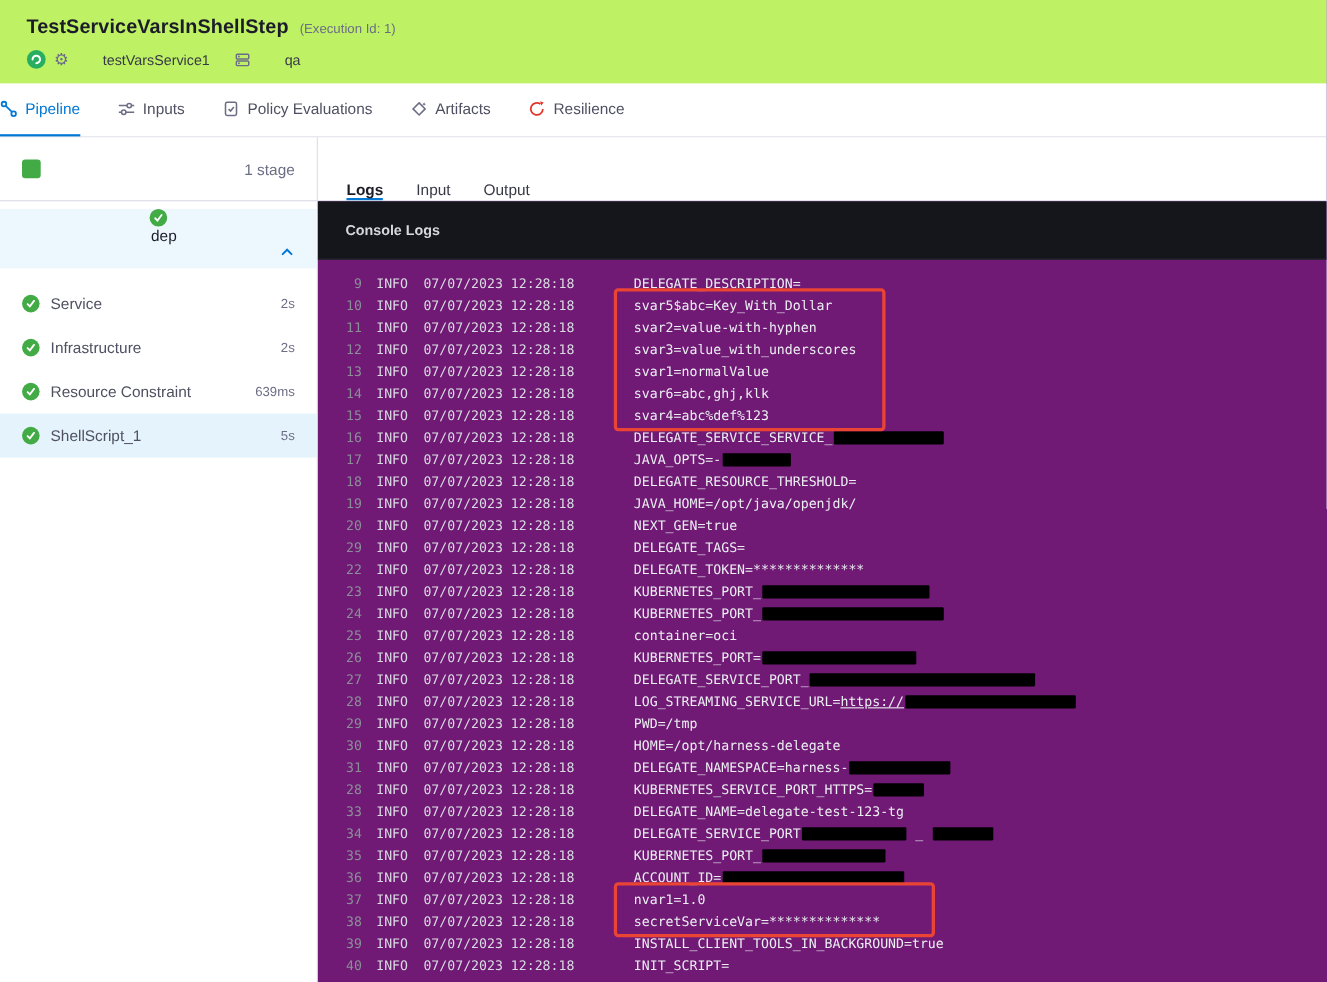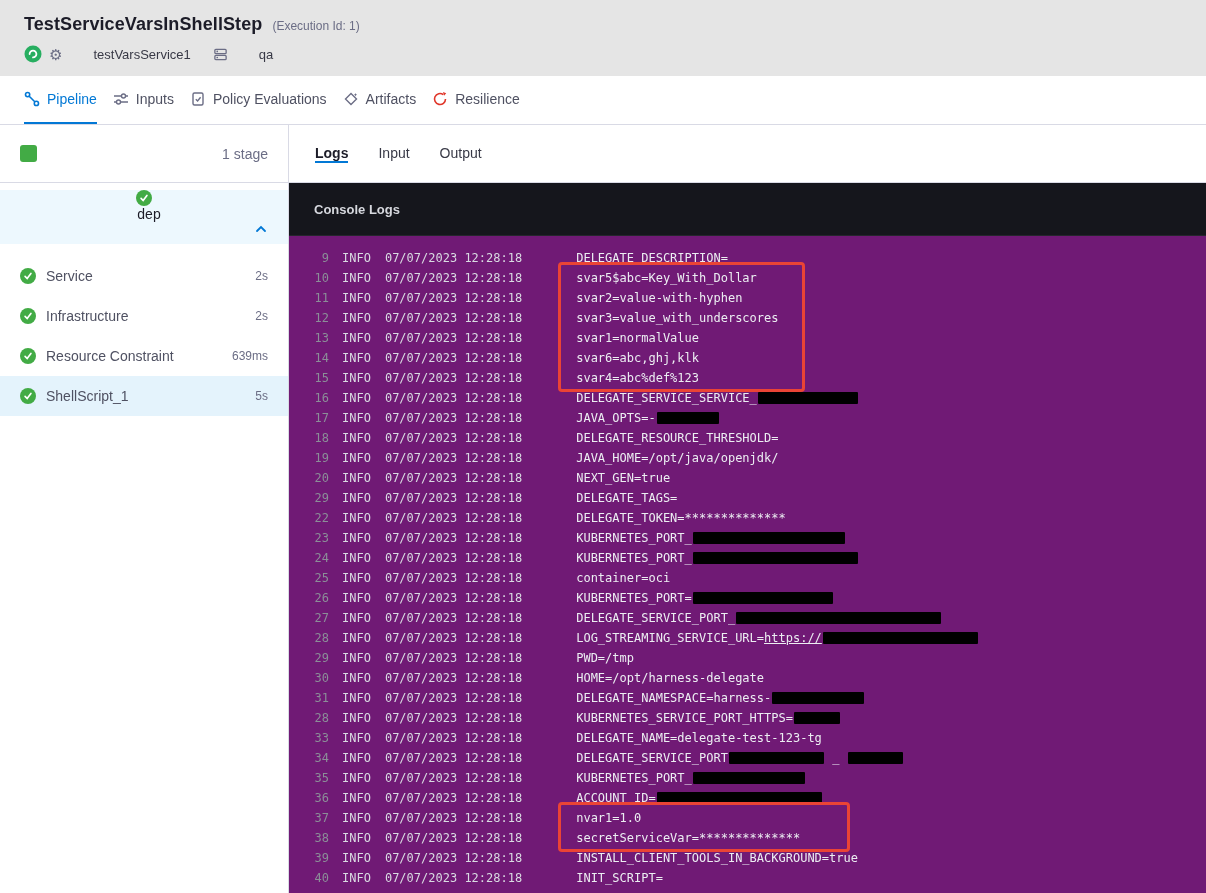--- a/index.html
+++ b/index.html
@@ -1,30 +1,30 @@
 <!DOCTYPE html>
 <html><head>
 <meta charset="utf-8">
 <style>
   * { box-sizing: border-box; margin: 0; padding: 0; }
   html,body { width: 1206px; height: 893px; }
   body { font-family: "Liberation Sans", sans-serif; background: #fff; overflow: hidden; }
 
   
-  .app-header { height: 76px; padding: 14px 0 0 24px; background: #e5e5e5; }
+  .app-header { height: 76px; padding: 14px 0 0 24px; background: #bef264; }
   .title-row { display: flex; align-items: baseline; gap: 10px; }
   .page-title { font-size: 18px; font-weight: 700; color: #1c1c28; letter-spacing: .1px; }
   .exec-id { font-size: 12px; color: #6b6d85; }
   .meta-row { display: flex; align-items: center; gap: 7px; margin-top: 10px; }
   .meta-gap { width: 8px; }
   .meta-text { font-size: 13px; color: #383946; padding-left: 24px; }
   .gear { font-size: 15px; color: #6b6d85; line-height: 1; }
 
   
-  .nav { height: 49px; border-bottom: 1px solid #d9dae5; display: flex; align-items: stretch; padding-left: 24px; gap: 16px; background: #fff; }
+  .nav { height: 49px; border-bottom: 1px solid #d9dae5; display: flex; align-items: stretch; gap: 34px; background: #fff; }
   .nav-tab { display: flex; align-items: center; gap: 7px; font-size: 14px; color: #4f5162; border-bottom: 2px solid transparent; cursor: pointer; }
   .nav-tab.active { color: #0278d5; border-bottom-color: #0278d5; }
 
   
   .content { display: flex; height: 768px; }
 
   aside { width: 289px; flex: none; border-right: 1px solid #d9dae5; background: #fff; }
   .stage-summary { height: 58px; border-bottom: 1px solid #d9dae5; display: flex; align-items: center; padding: 0 20px; }
   .stage-square { width: 17px; height: 17px; border-radius: 3px; background: #42ab45; }
   .stage-count { margin-left: auto; font-size: 14px; color: #6b6d85; }
@@ -32,21 +32,21 @@
   .stage-name { margin-left: 10px; font-size: 14px; color: #1c1c28; }
   .chevron { margin-left: auto; display: flex; }
   .steps { margin-top: 12px; }
   .step { height: 40px; display: flex; align-items: center; padding: 0 20px; cursor: pointer; }
   .step.selected { background: #e4f3fc; }
   .step-name { margin-left: 10px; font-size: 14px; color: #4f5162; }
   .step-dur { margin-left: auto; font-size: 12px; color: #6b6d85; }
   .check { width: 16px; height: 16px; border-radius: 50%; background: #42ab45; display: flex; align-items: center; justify-content: center; flex: none; }
 
   main { flex: 1; min-width: 0; display: flex; flex-direction: column; }
-  .main-tabs { height: 58px; flex: none; border-bottom: 1px solid #d9dae5; display: flex; align-items: center; padding-left: 26px; gap: 30px; background: #fff; }
+  .main-tabs { height: 58px; flex: none; border-bottom: 1px solid #d9dae5; display: flex; align-items: flex-end; padding-left: 26px; gap: 30px; background: #fff; }
   .mtab { display: flex; align-items: center; font-size: 14px; color: #383946; border-bottom: 2px solid transparent; cursor: pointer; }
   .mtab.active { font-weight: 700; color: #1c1c28; border-bottom-color: #0278d5; }
 
   
   .console { flex: 1; min-height: 0; background: #701a75; display: flex; flex-direction: column; }
   .console-header { height: 53px; flex: none; background: #15161c; border-bottom: 1px solid #25262d; display: flex; align-items: center; padding-left: 25px; font-size: 13px; font-weight: 700; color: #d6d8de; }
   .log-list { position: relative; flex: 1; padding: 12px 0 0 14px; font-family: "DejaVu Sans Mono", monospace; font-size: 12px; overflow: hidden; }
   .log-row { display: flex; height: 20px; align-items: center; white-space: pre; }
   .log-num { width: 26px; flex: none; text-align: right; color: #8b8e98; }
   .log-level { margin-left: 13px; flex: none; color: #d9dbe2; }

